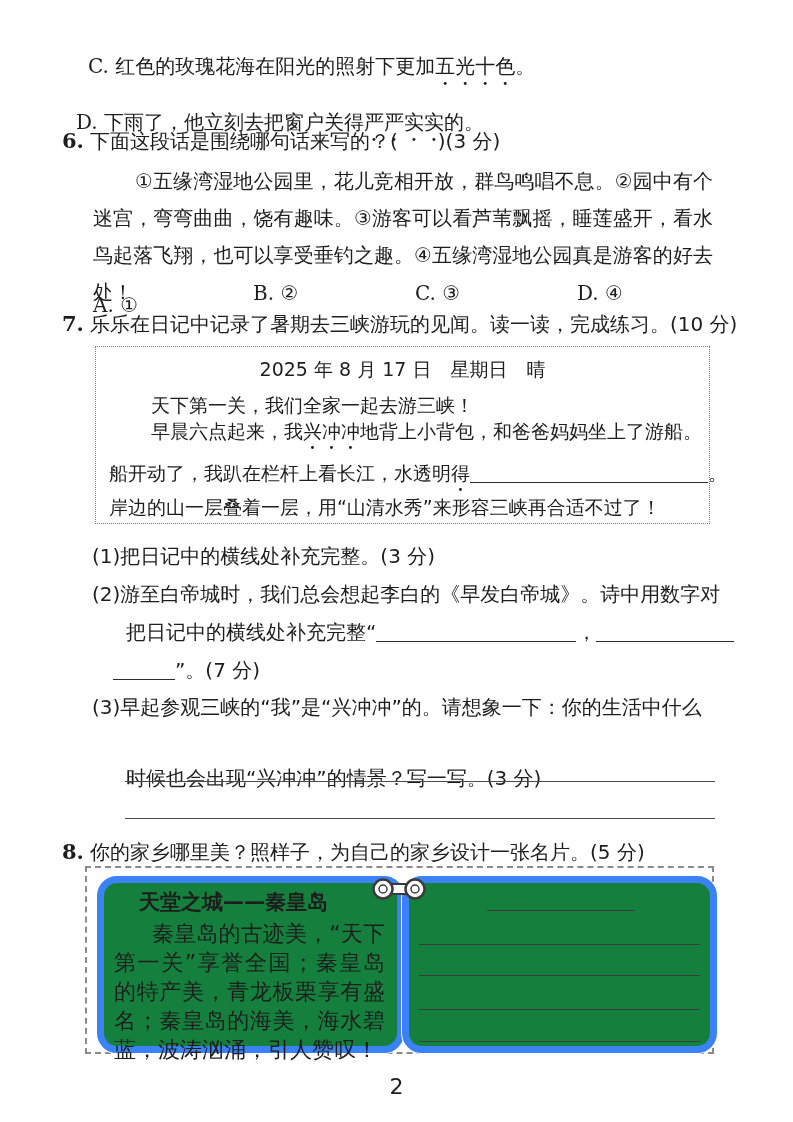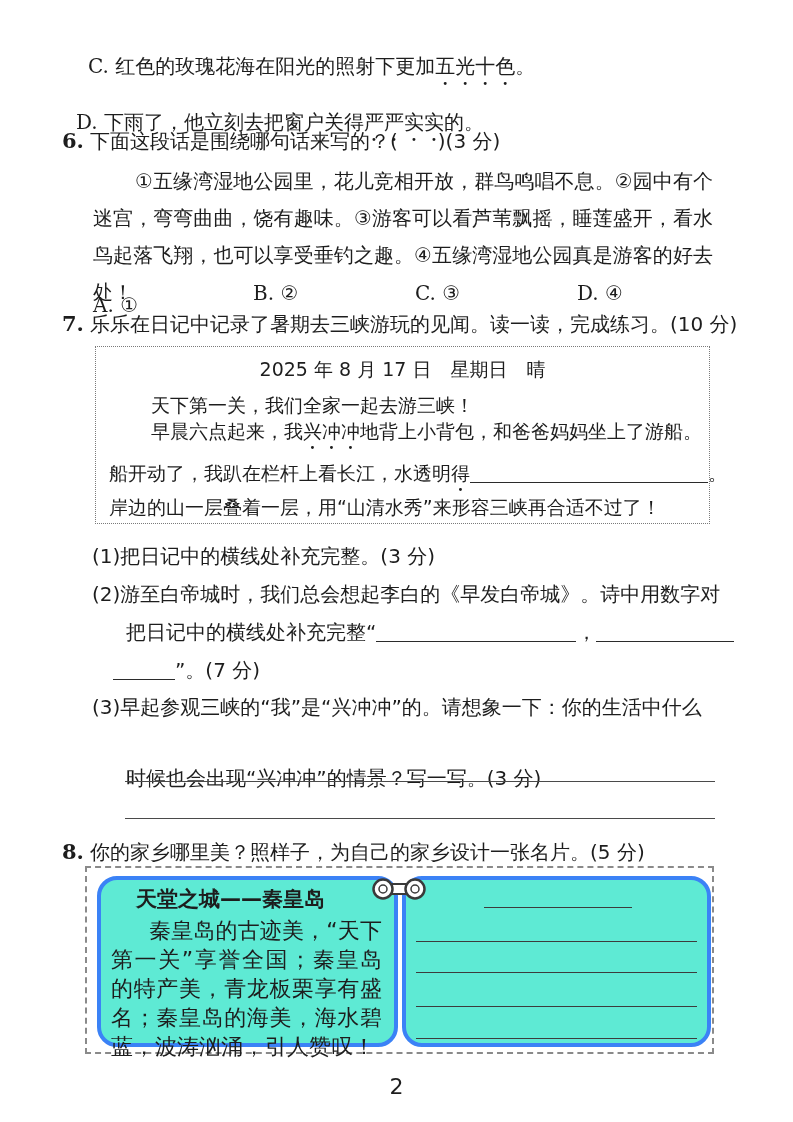--- a/index.html
+++ b/index.html
@@ -25,22 +25,22 @@
     position:absolute;left:95px;top:346px;width:613px;height:176px;
     border:1.5px dotted #7a7a7a;background:#fff;
   }
   .diary .dline{position:absolute;left:13px;font-size:19px;white-space:nowrap;}
   .rule{position:absolute;border-top:1.6px solid #4a4a4a;height:0;}
   .dashedbox{
     position:absolute;left:85px;top:866px;width:625px;height:184px;
     border:2px dashed #8a8a8a;background:#fff;
   }
   .card{
-    position:absolute;top:876px;height:163px;background:#5eead4;
-    border:4px solid #3b82f6;border-radius:20px;box-shadow:0 0 0 1px #fff;
+    position:absolute;top:876px;height:163px;background:#15803d;
+    border:7px solid #3b82f6;border-radius:20px;box-shadow:0 0 0 1px #fff;
   }
   .card-left{left:97px;width:293px;}
   .card-right{left:402px;width:301px;}
   .card-title{
     position:absolute;top:5px;left:0;right:34px;text-align:center;
     font-weight:bold;font-size:21px;white-space:nowrap;
   }
   .card-body{
     position:absolute;top:36px;left:10px;right:12px;
     font-size:22px;line-height:29px;text-indent:38px;text-align:justify;white-space:normal;

